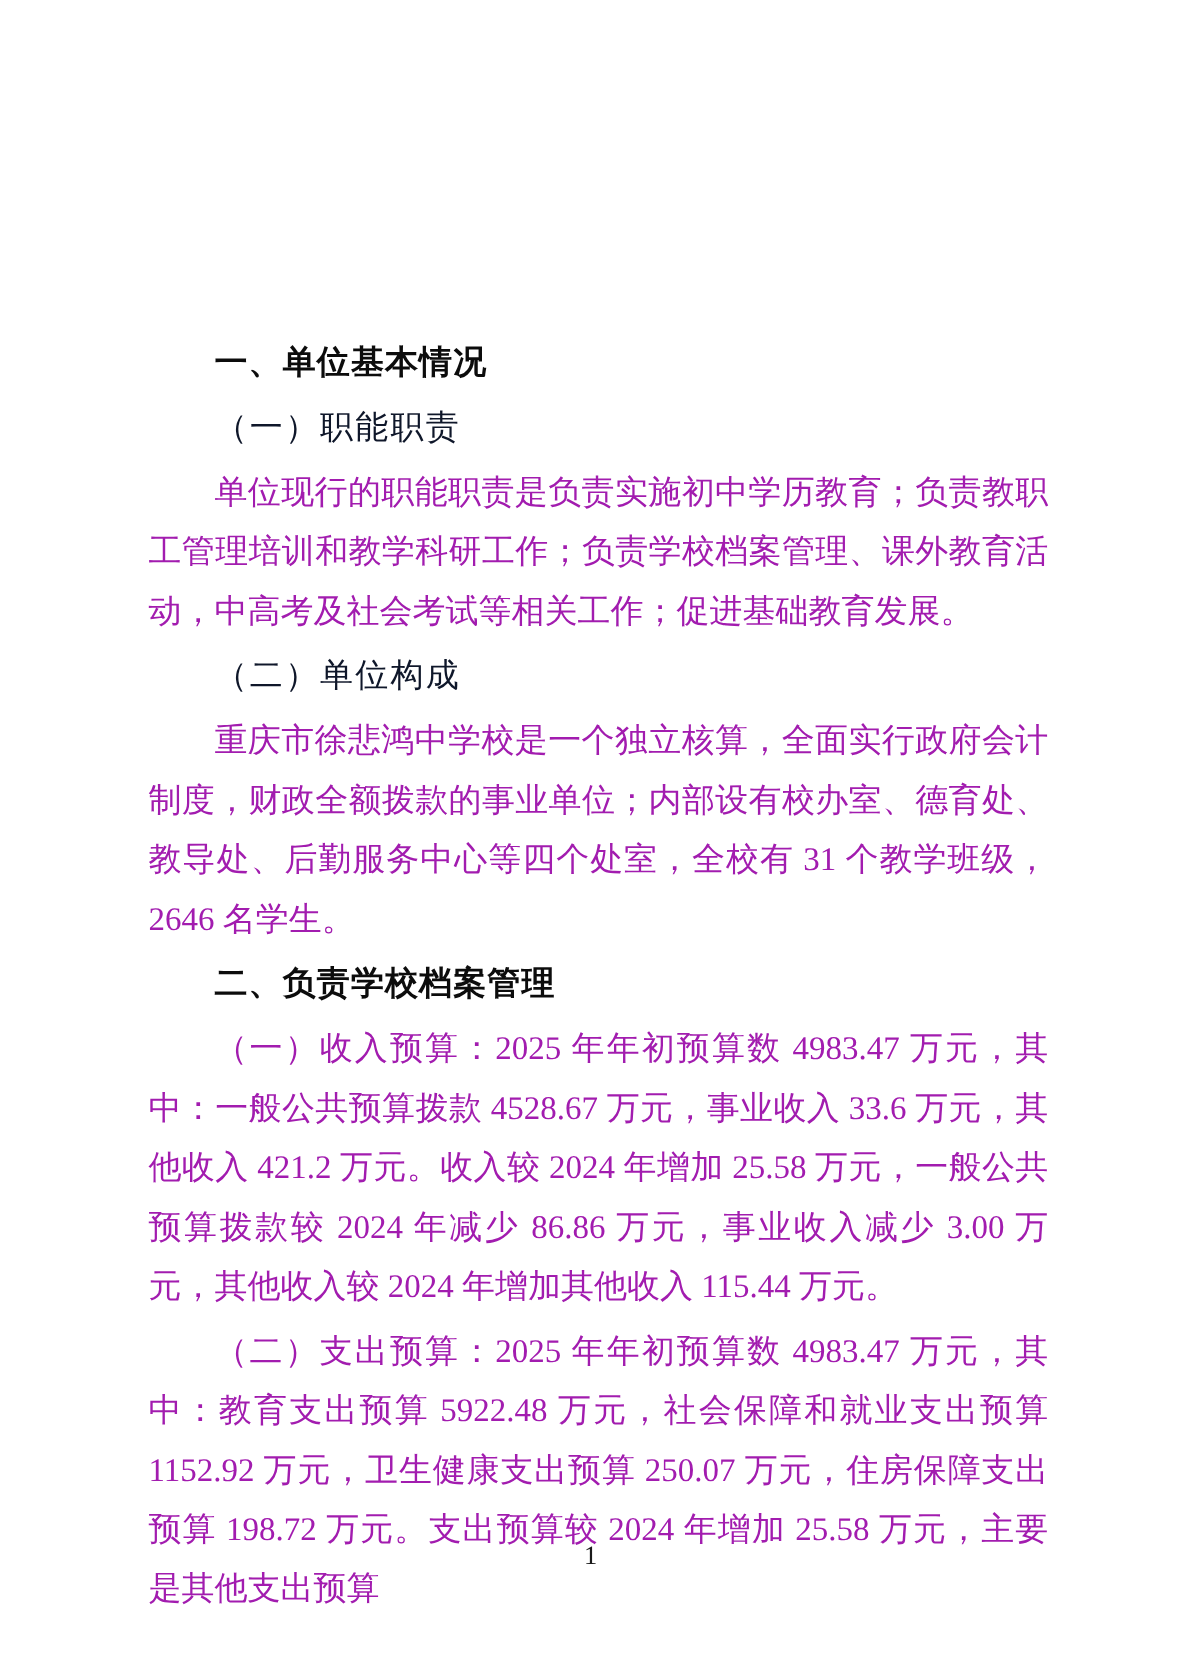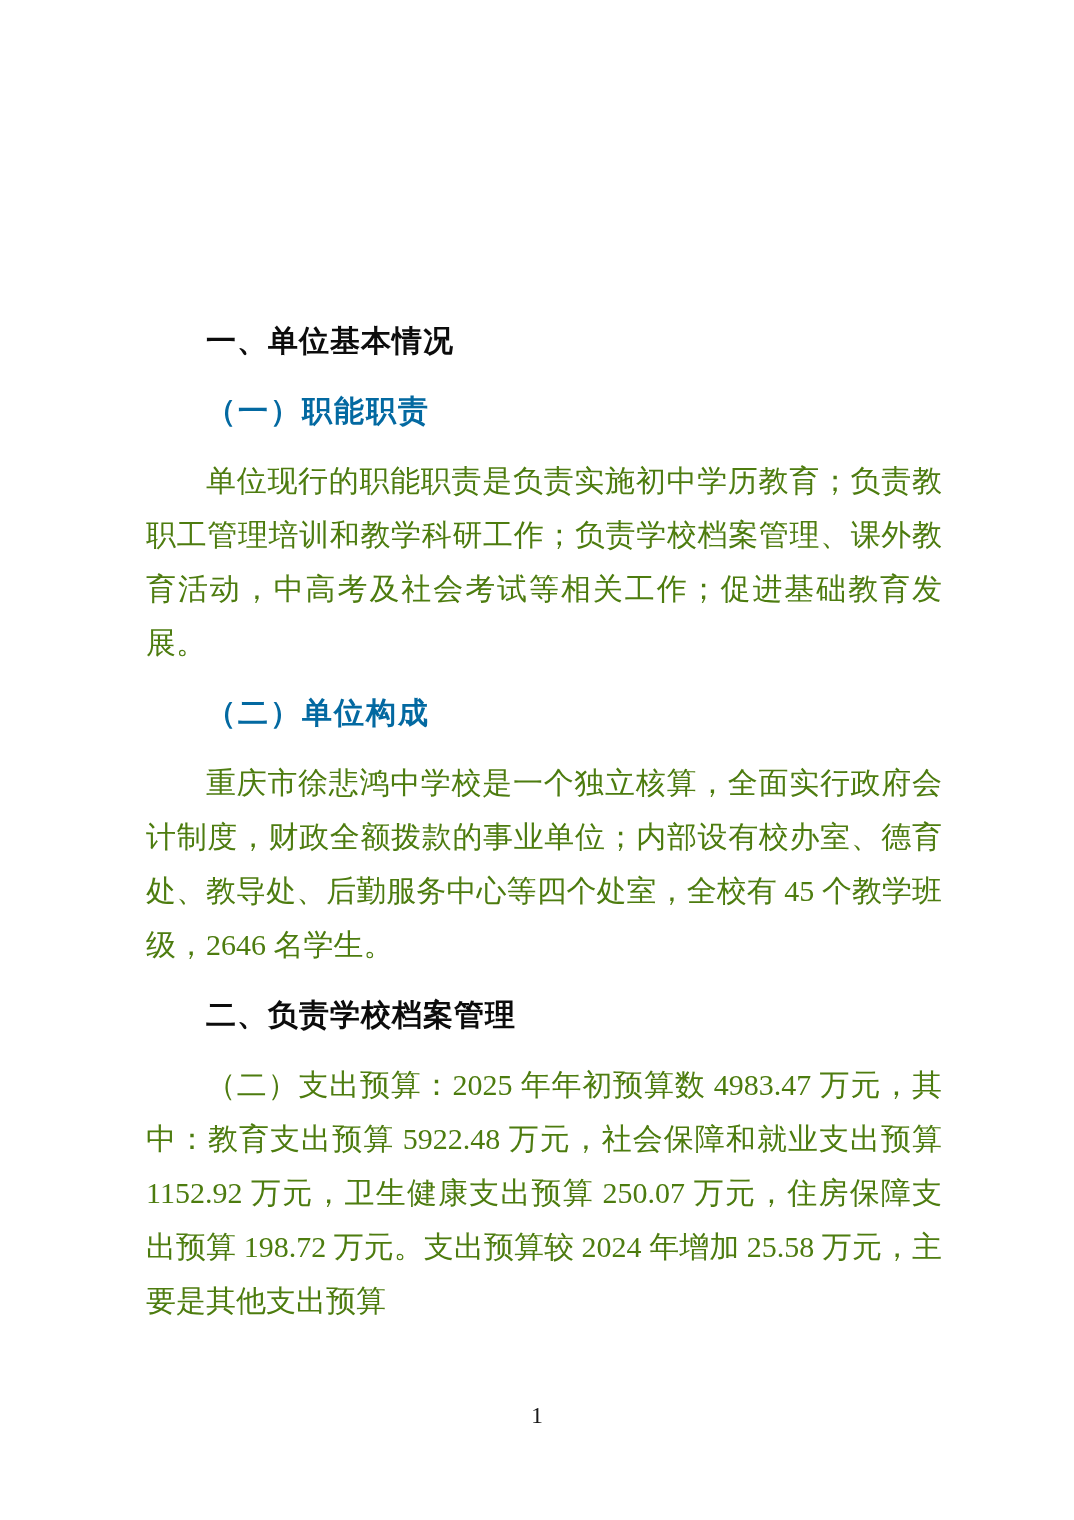--- a/index.html
+++ b/index.html
@@ -16,41 +16,40 @@
     font-family: "Liberation Serif", "DejaVu Serif", serif;
     overflow: hidden;
   }
   .content {
     position: absolute;
     left: 130px;
     top: 298px;
     width: 828px;
   }
   .block {
-    margin: 16px;
+    margin: 5px;
     padding: 0;
     font-size: 30px;
     line-height: 54px;
     text-indent: 60px;
   }
   .section-heading {
     font-family: "Liberation Sans", "DejaVu Sans", sans-serif;
     font-weight: bold;
     color: #0c0c0c;
     letter-spacing: 1px;
   }
   .subsection-heading {
     font-family: "Liberation Serif", "DejaVu Serif", serif;
     letter-spacing: 2px;
-    color: #0369a1;
-    font-weight: bold;
+    color: #0f172a;
   }
   .paragraph {
     text-align: justify;
-    color: #4d7c0f;
+    color: #a21caf;
   }
   .page-footer {
     position: absolute;
     left: 0;
     top: 1398px;
     width: 1074px;
     text-align: center;
     font-size: 24px;
     line-height: 34px;
     color: #1a1a1a;
@@ -59,18 +58,19 @@
 </style>
 </head>
 <body>
 
 <div class="page">
   <div class="content">
     <p class="block section-heading">一、单位基本情况</p>
     <p class="block subsection-heading">（一）职能职责</p>
     <p class="block paragraph">单位现行的职能职责是负责实施初中学历教育；负责教职工管理培训和教学科研工作；负责学校档案管理、课外教育活动，中高考及社会考试等相关工作；促进基础教育发展。</p>
     <p class="block subsection-heading">（二）单位构成</p>
-    <p class="block paragraph">重庆市徐悲鸿中学校是一个独立核算，全面实行政府会计制度，财政全额拨款的事业单位；内部设有校办室、德育处、教导处、后勤服务中心等四个处室，全校有 45 个教学班级，2646 名学生。</p>
+    <p class="block paragraph">重庆市徐悲鸿中学校是一个独立核算，全面实行政府会计制度，财政全额拨款的事业单位；内部设有校办室、德育处、教导处、后勤服务中心等四个处室，全校有 31 个教学班级，2646 名学生。</p>
     <p class="block section-heading">二、负责学校档案管理</p>
+    <p class="block paragraph">（一）收入预算：2025 年年初预算数 4983.47 万元，其中：一般公共预算拨款 4528.67 万元，事业收入 33.6 万元，其他收入 421.2 万元。收入较 2024 年增加 25.58 万元，一般公共预算拨款较 2024 年减少 86.86 万元，事业收入减少 3.00 万元，其他收入较 2024 年增加其他收入 115.44 万元。</p>
     <p class="block paragraph">（二）支出预算：2025 年年初预算数 4983.47 万元，其中：教育支出预算 5922.48 万元，社会保障和就业支出预算 1152.92 万元，卫生健康支出预算 250.07 万元，住房保障支出预算 198.72 万元。支出预算较 2024 年增加 25.58 万元，主要是其他支出预算</p>
   </div>
   <div class="page-footer">1</div>
 </div>
 
 </body></html>

